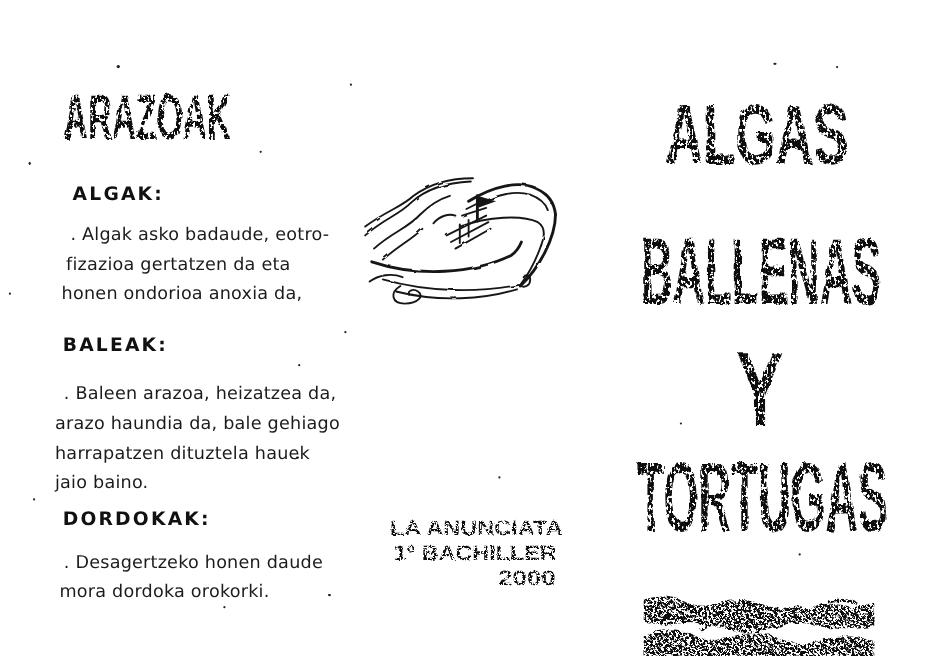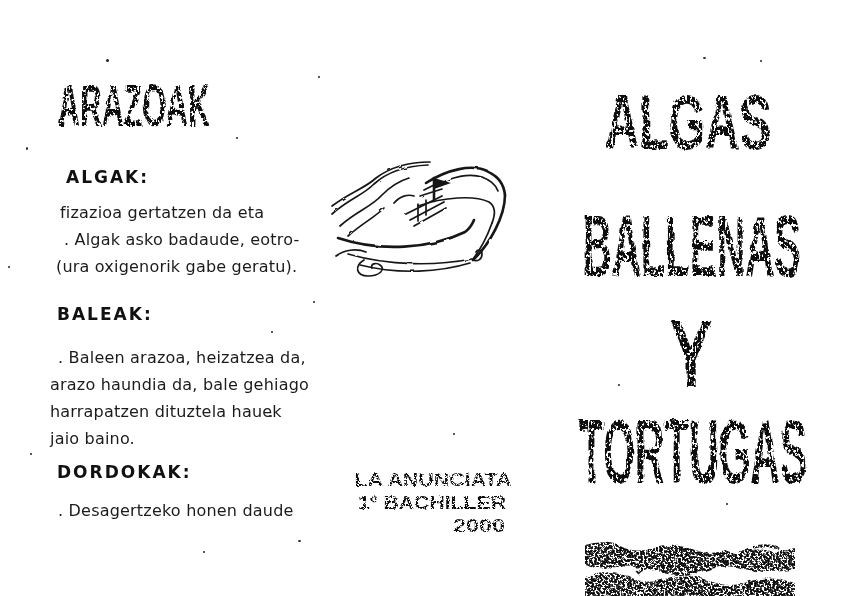--- a/index.html
+++ b/index.html
@@ -72,36 +72,37 @@
   <div class="abs" style="left:0;top:0;width:300px;height:596px">
 
     <svg class="abs" style="left:54px;top:36px" width="160" height="44" viewBox="0 0 160 44">
       <g transform="scale(1,1.27)" filter="url(#grunge)">
         <text class="grunge-text" x="80" y="33" font-size="46" text-anchor="middle" textLength="152" lengthAdjust="spacingAndGlyphs">ARAZOAK</text>
       </g>
     </svg>
 
     <div class="abs section-heading" style="left:66px;top:119px">ALGAK:</div>
     <div class="abs hand" style="left:56px;top:151px">
+      <div class="ln indent1">. Algak asko badaude, eotro-</div>
       <div class="ln indent2">fizazioa gertatzen da eta</div>
-      <div class="ln indent1">. Algak asko badaude, eotro-</div>
-      <div class="ln">(ura oxigenorik gabe geratu).</div>
+      <div class="ln">honen ondorioa anoxia da,</div>
     </div>
 
     <div class="abs section-heading" style="left:57px;top:256px">BALEAK:</div>
     <div class="abs hand" style="left:50px;top:296px">
       <div class="ln indent1">. Baleen arazoa, heizatzea da,</div>
       <div class="ln">arazo haundia da, bale gehiago</div>
       <div class="ln">harrapatzen dituztela hauek</div>
       <div class="ln">jaio baino.</div>
     </div>
 
     <div class="abs section-heading" style="left:57px;top:414px">DORDOKAK:</div>
     <div class="abs hand" style="left:50px;top:449px">
       <div class="ln indent1">. Desagertzeko honen daude</div>
+      <div class="ln indent2">mora dordoka orokorki.</div>
     </div>
   </div>
 
   <div class="abs" style="left:300px;top:0;width:260px;height:596px">
 
     <svg class="abs" style="left:30px;top:100px" width="210" height="140" viewBox="0 0 210 140">
       <g filter="url(#rough)">
 
         <path class="sketch" d="M 2 66 C 20 50 32 48 44 36 C 56 25 75 18 98 17"></path>
         <path class="sketch" d="M 2 58 C 22 43 34 41 46 30 C 58 21 76 14 100 14"></path>

